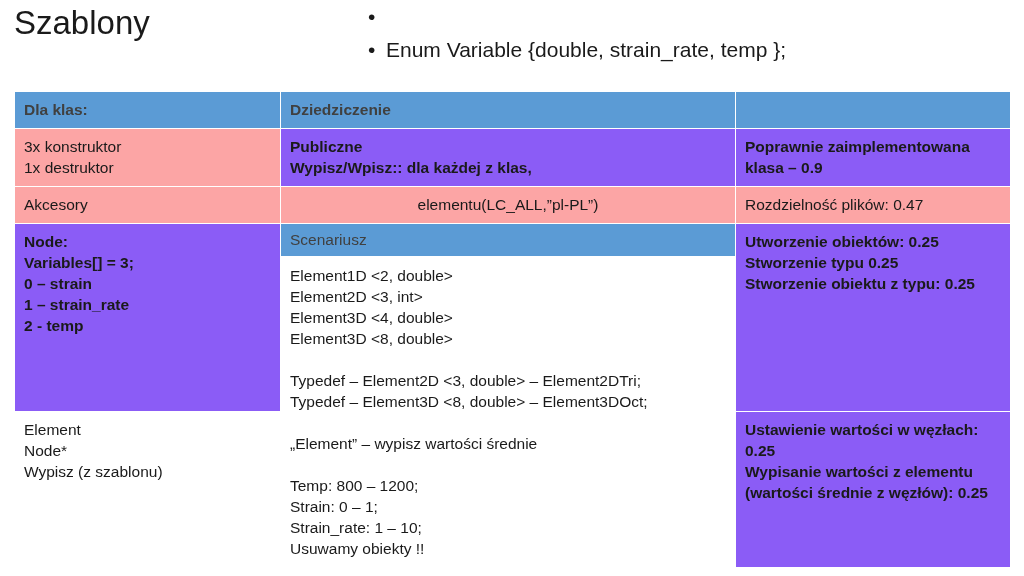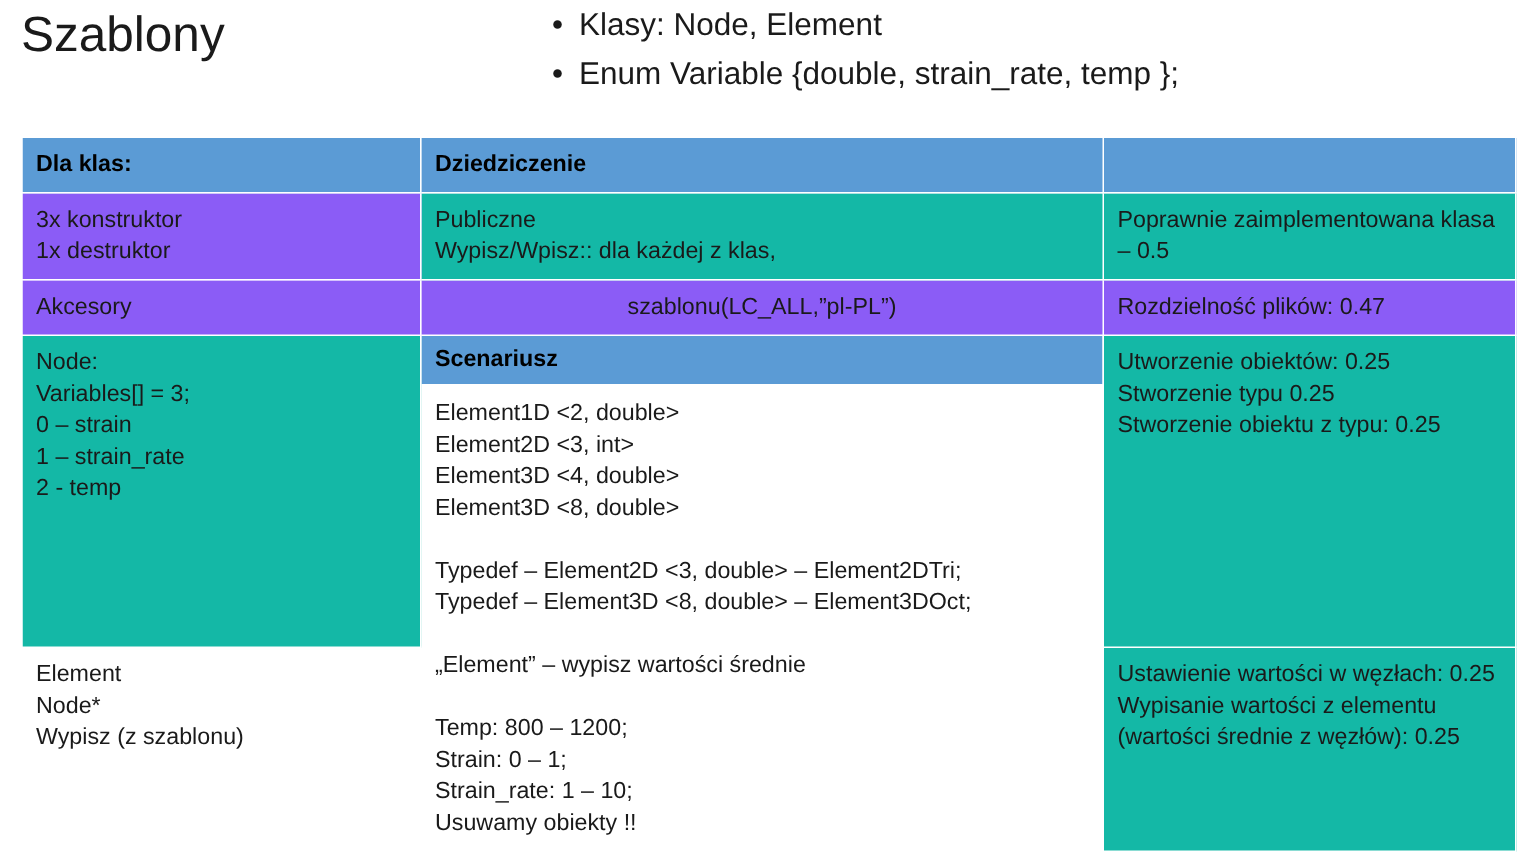--- a/index.html
+++ b/index.html
@@ -61,60 +61,60 @@
     font-size: 15.5px;
   }
   table.grid td {
     vertical-align: top;
     padding: 7px 9px 8px 9px;
     border: 1px solid #ffffff;
     line-height: 21px;
   }
   .c-head {
     background: #5b9bd5;
-    color: #000000;
+    color: #404040;
     font-weight: bold;
   }
   .c-blue-d {
-    background: #14b8a6;
+    background: #8b5cf6;
+    font-weight: bold;
   }
   .c-blue-l {
-    background: #8b5cf6;
+    background: #fca5a5;
   }
   .c-white {
     background: #ffffff;
   }
   .c-center {
     text-align: center;
   }
   .scen-head {
     background: #5b9bd5;
-    color: #000000;
-    font-weight: bold;
+    color: #404040;
+    font-weight: normal;
     padding: 5px 9px 6px 9px;
     margin: -7px -9px 9px -9px;
   }
   .cellbox {
     white-space: pre-wrap;
   }
   .col1 { width: 266px; }
   .col2 { width: 455px; }
   .col3 { width: 275px; }
 </style>
 </head>
 <body>
 
 <div class="slide">
 
   <div class="title">Szablony</div>
 
   <div class="bullets">
     <div class="bullet">
       <span class="dot">•</span>
-      <span>Klasy: Node, Element</span>
     </div>
     <div class="bullet">
       <span class="dot">•</span>
       <span>Enum Variable {double, strain_rate, temp };</span>
     </div>
   </div>
 
   <div class="tablewrap">
     <table class="grid">
       <colgroup>
@@ -127,26 +127,26 @@
           <td class="c-head">Dla klas:</td>
           <td class="c-head">Dziedziczenie</td>
           <td class="c-head"></td>
         </tr>
 
         <tr>
           <td class="c-blue-l cellbox">3x konstruktor
 1x destruktor</td>
           <td class="c-blue-d cellbox">Publiczne
 Wypisz/Wpisz:: dla każdej z klas,</td>
-          <td class="c-blue-d cellbox">Poprawnie zaimplementowana klasa – 0.5</td>
+          <td class="c-blue-d cellbox">Poprawnie zaimplementowana klasa – 0.9</td>
         </tr>
 
         <tr>
           <td class="c-blue-l cellbox">Akcesory</td>
-          <td class="c-blue-l cellbox c-center">szablonu(LC_ALL,”pl-PL”)</td>
+          <td class="c-blue-l cellbox c-center">elementu(LC_ALL,”pl-PL”)</td>
           <td class="c-blue-l cellbox">Rozdzielność plików: 0.47</td>
         </tr>
 
         <tr>
           <td class="c-blue-d cellbox">Node:
 Variables[] = 3;
 0 – strain
 1 – strain_rate
 2 - temp</td>
           <td class="c-white" rowspan="2">

